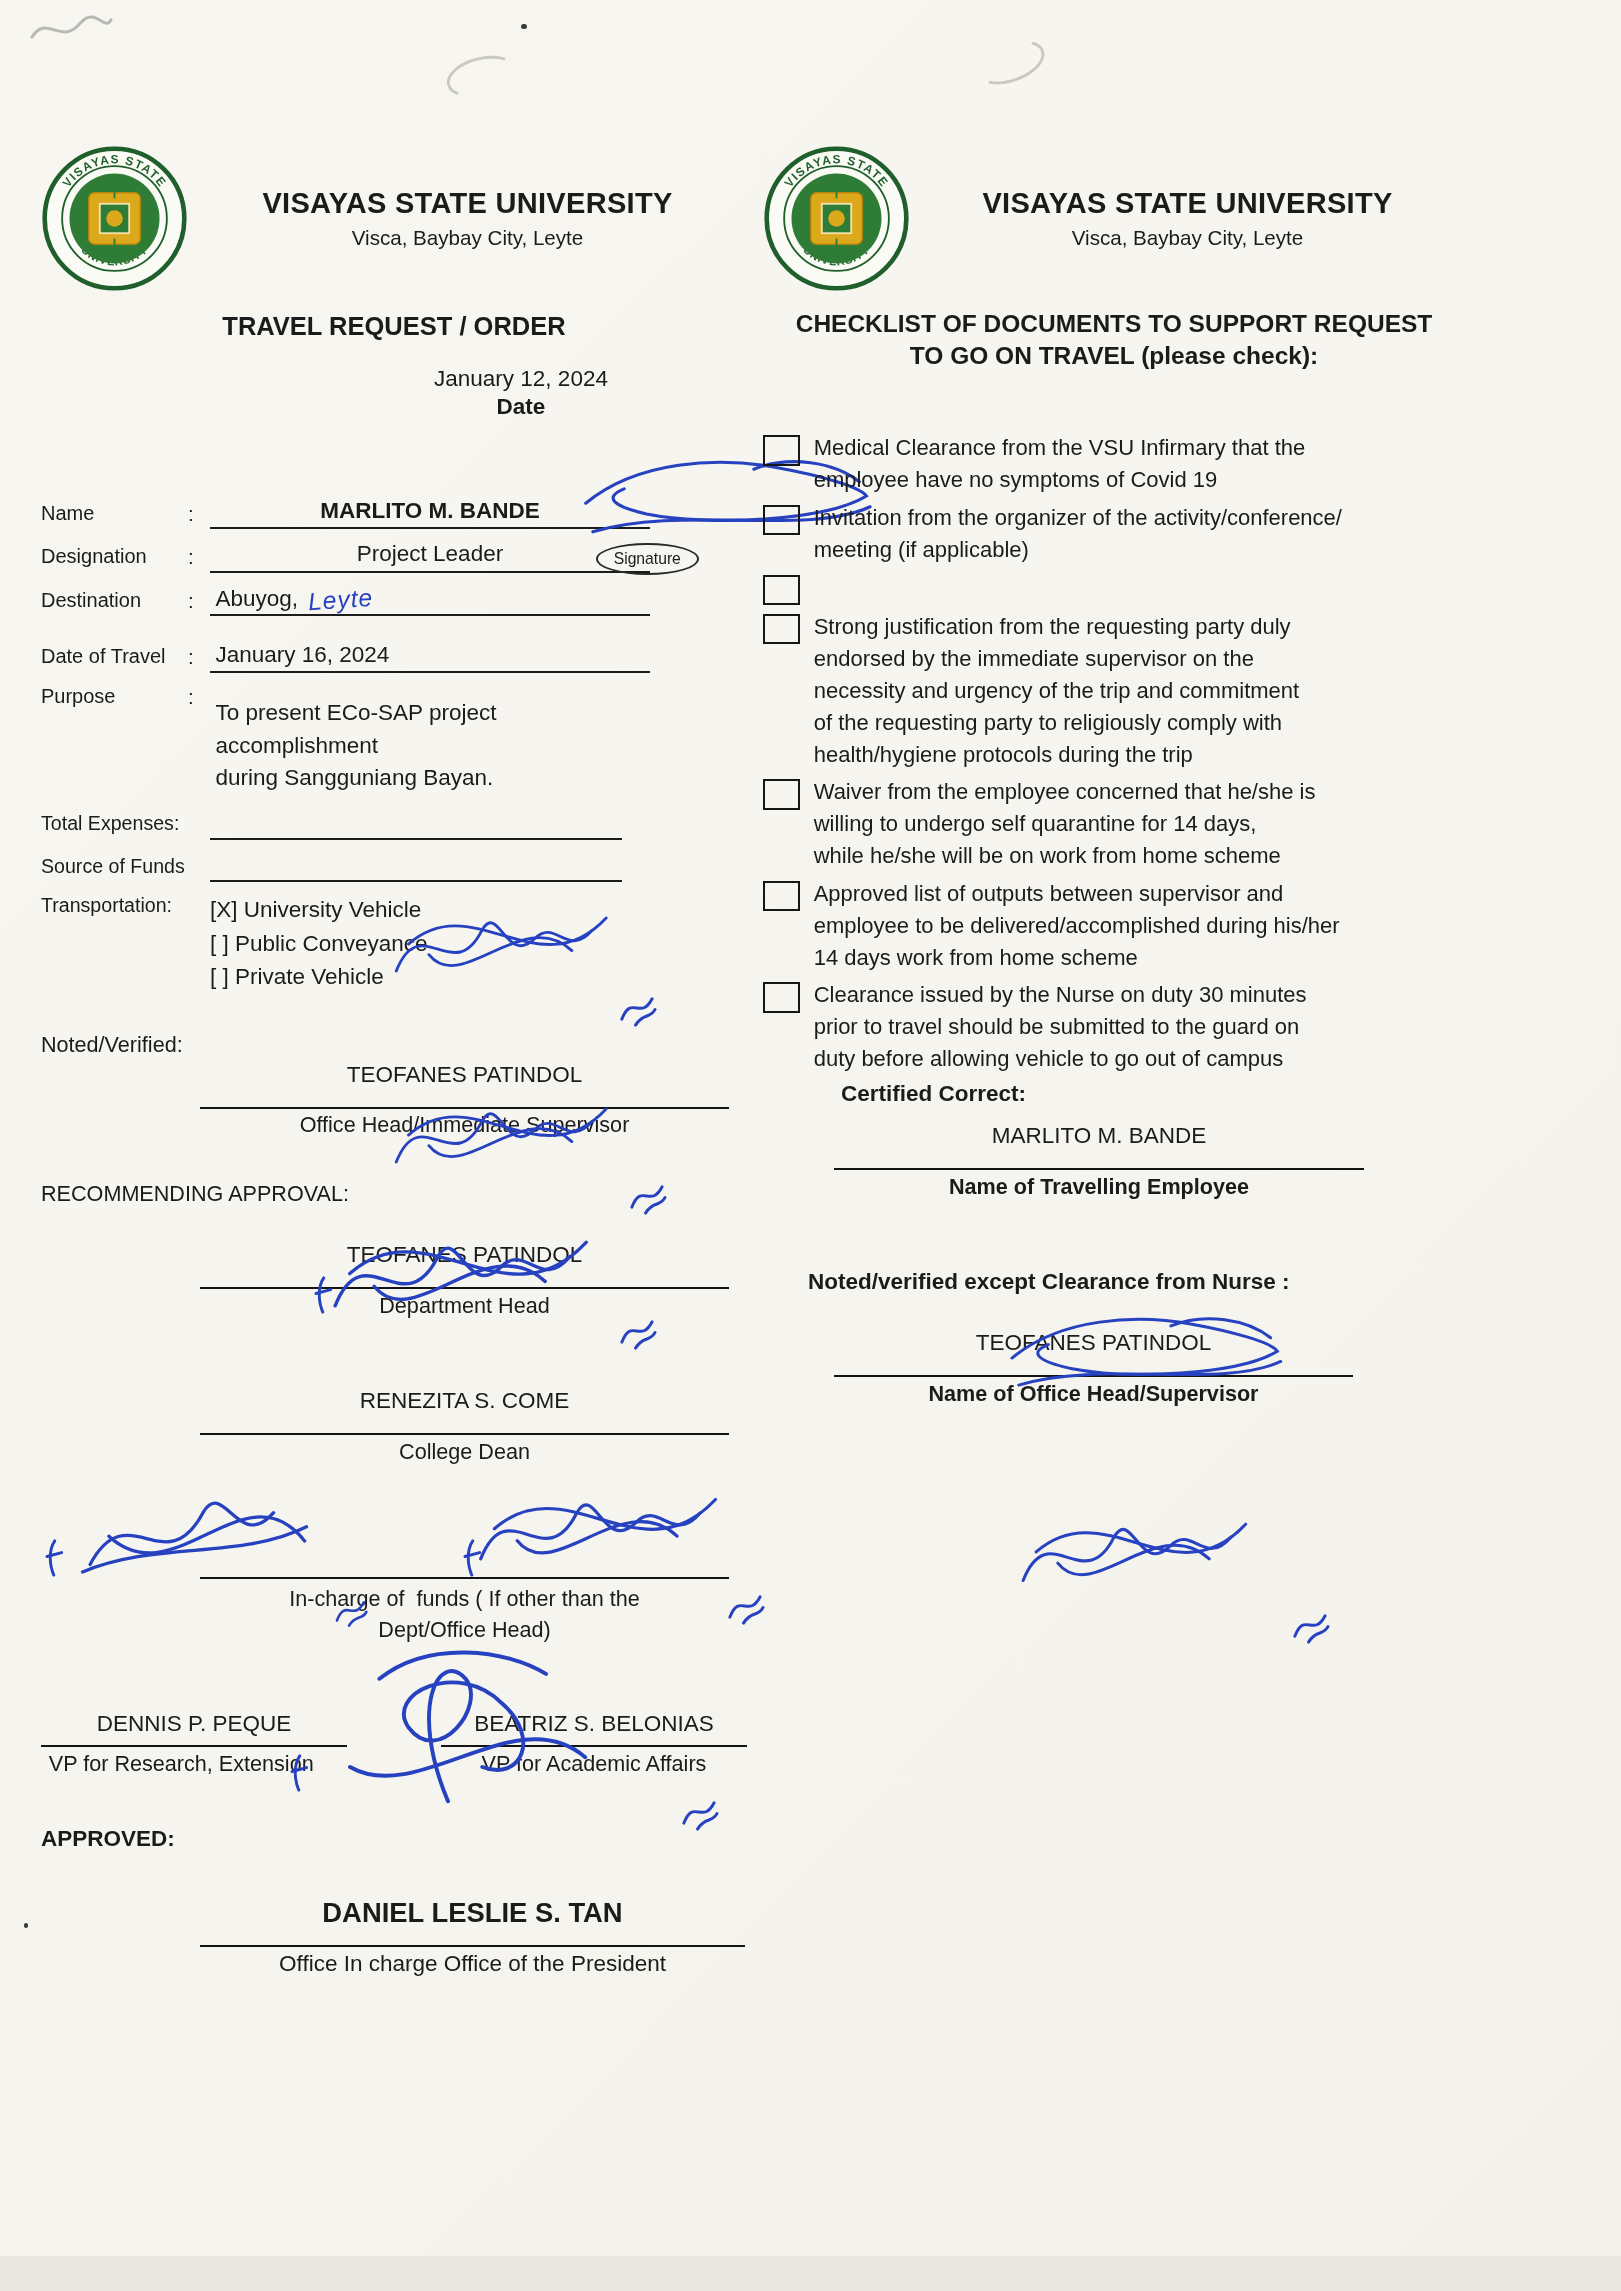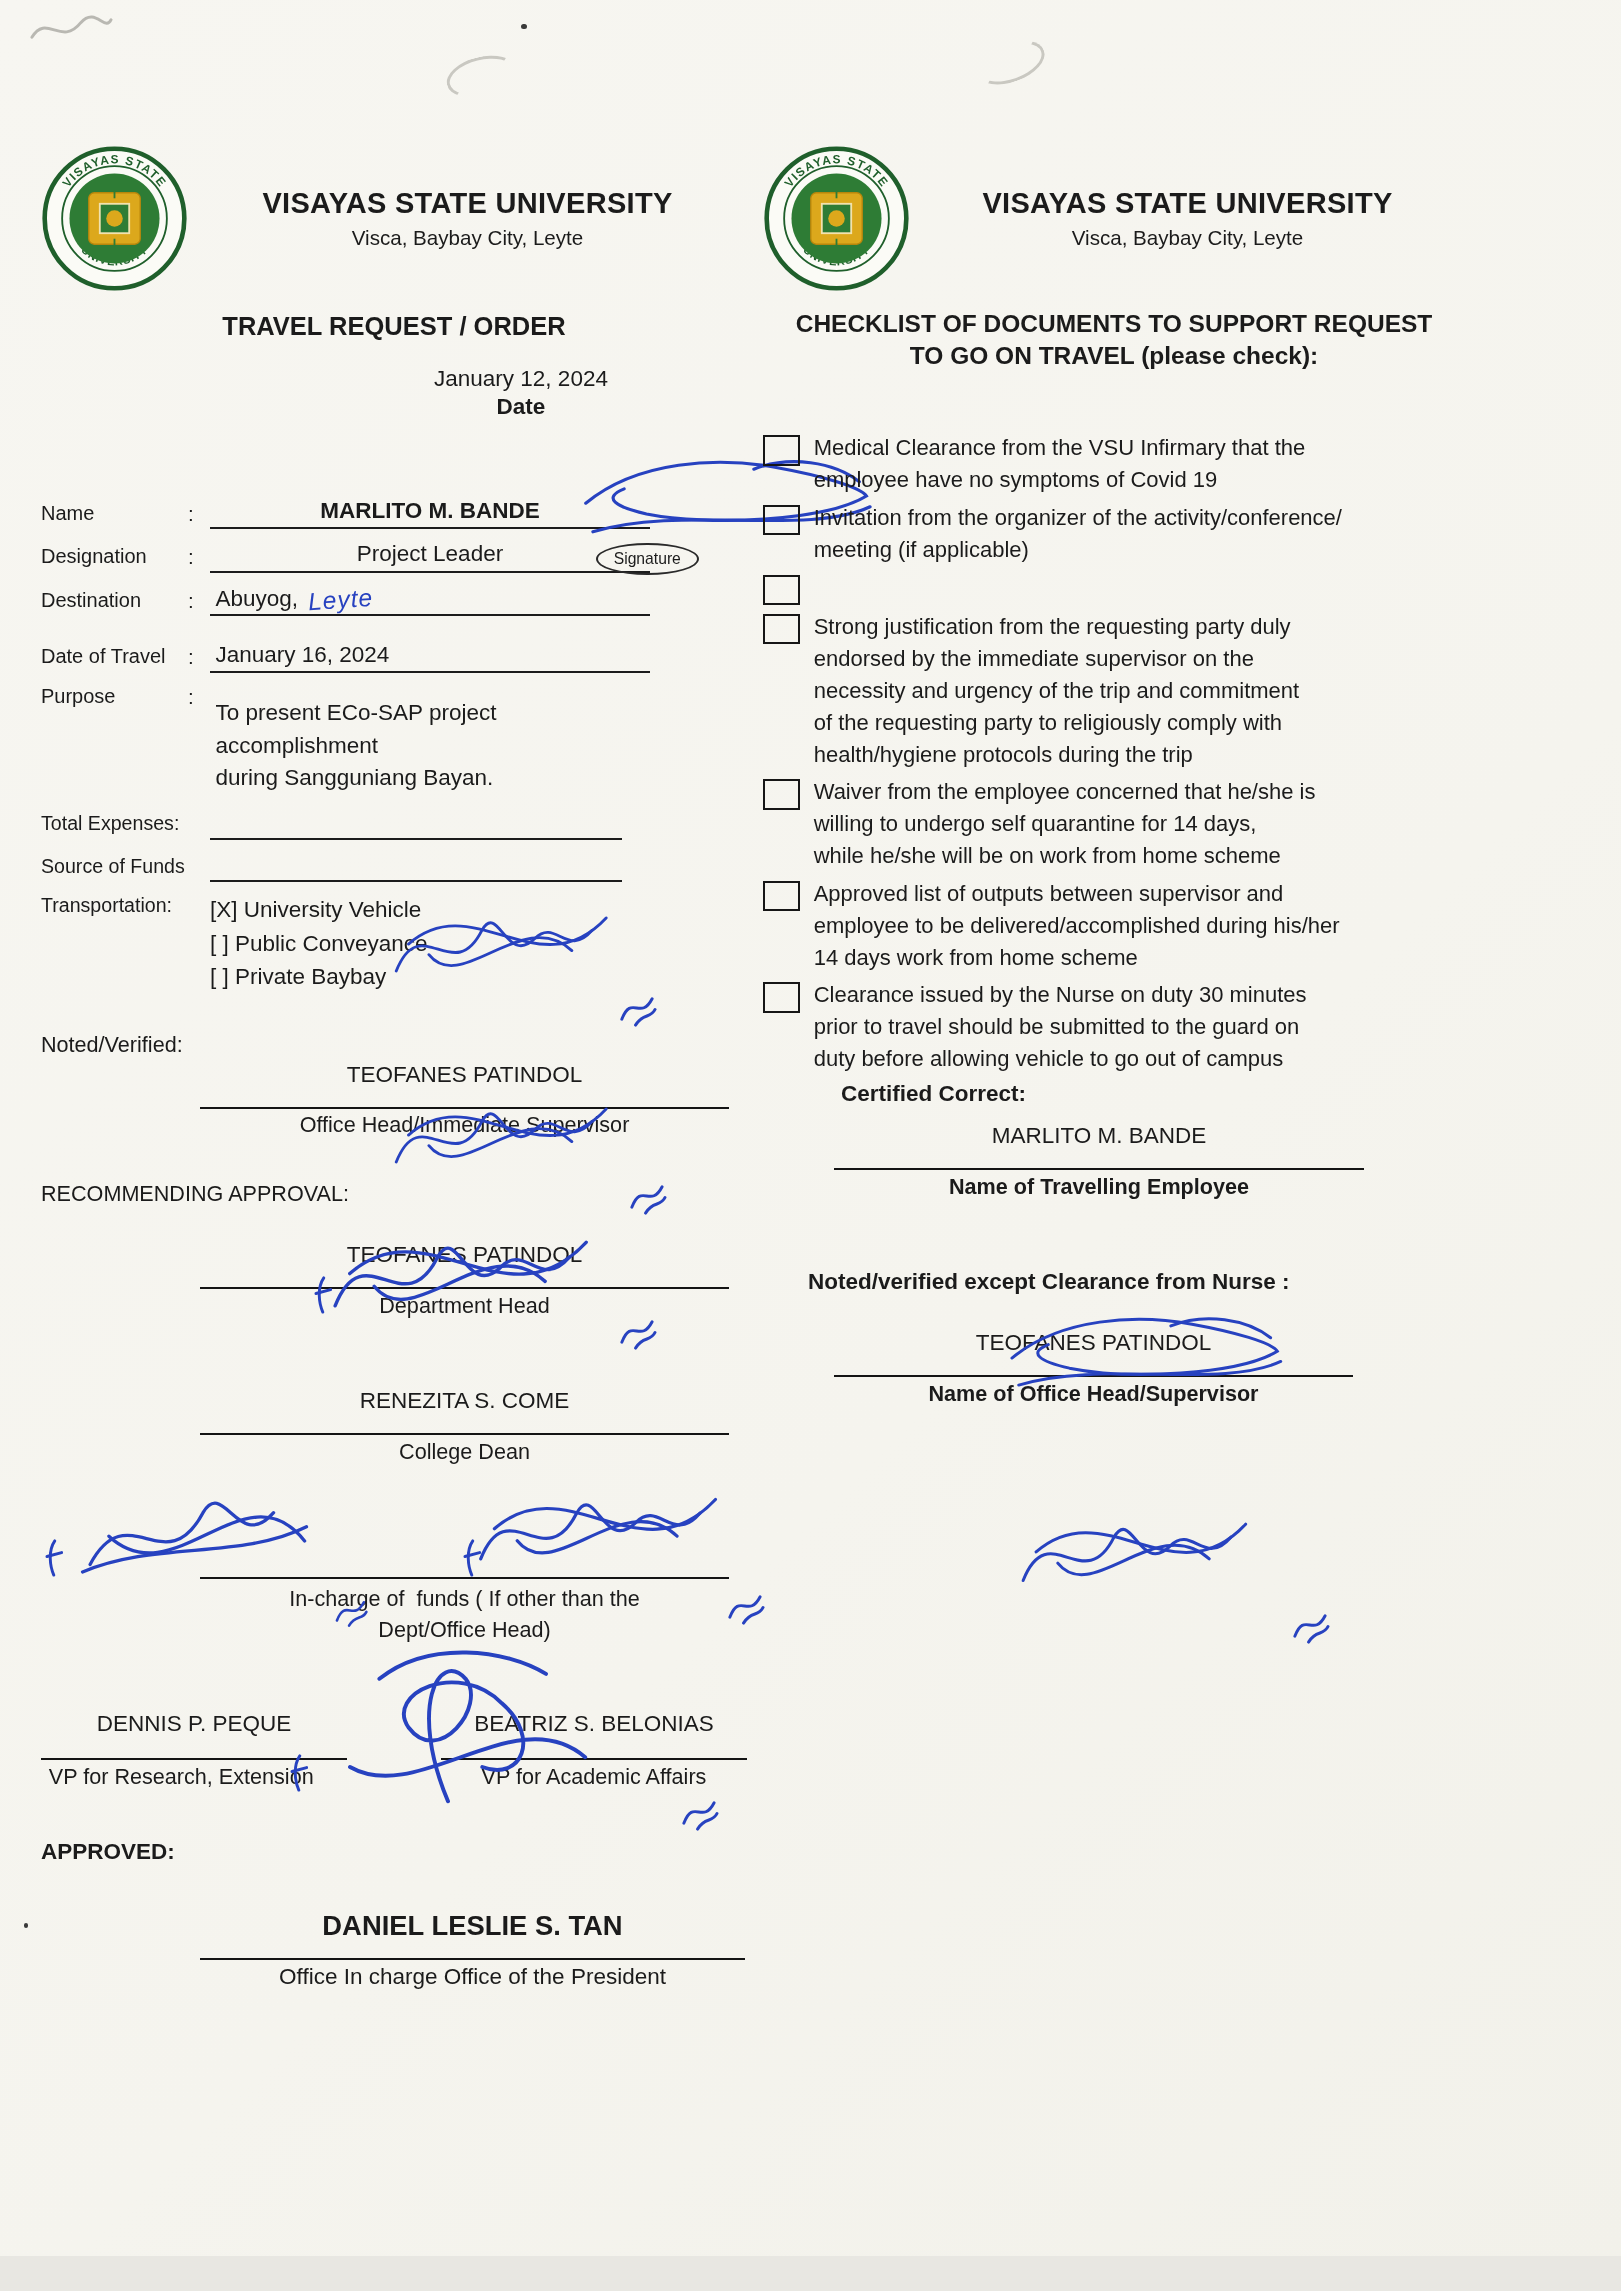--- a/index.html
+++ b/index.html
@@ -43,21 +43,21 @@
   .section-label{font-size:21.6px;}
   .sigblock{position:relative;margin-left:159px;width:529px;text-align:center;}
   .sigblock .line{border-bottom:2px solid #141414;font-size:22.5px;padding-bottom:16px;min-height:29px;}
   .sigblock .line.thick{border-bottom-width:2.9px;}
   .sigblock .caption{font-size:21.6px;margin-top:3.9px;}
   .cap-bold{font-weight:bold;}
   .empty-line{min-height:25.5px;}
 
   .vp-row{display:flex;justify-content:space-between;margin-top:65px;}
   .vp-block{width:306px;text-align:center;position:relative;}
-  .vp-block .line{border-bottom:2px solid #141414;font-size:22.5px;padding-bottom:18px;min-height:29px;}
+  .vp-block .line{border-bottom:2px solid #141414;font-size:22.5px;padding-bottom:5px;min-height:29px;}
   .vp-block .caption{font-size:21.6px;margin-top:3.9px;text-align:left;padding-left:7.8px;}
   .vp-block.right .caption{text-align:center;padding-left:0;}
 
   .chk-title{text-align:center;font-weight:bold;font-size:24.5px;margin-top:15.7px;white-space:pre-wrap;line-height:1.3;}
   .chk-list{margin-top:61px;}
   .chk-item{display:flex;margin-bottom:5.9px;}
   .chk-box{width:33px;height:26.5px;border:2.9px solid #161616;flex:0 0 33px;margin-top:2.9px;margin-right:13.7px;background:transparent;}
   .chk-text{font-size:22px;line-height:1.45;white-space:pre-wrap;width:608px;}
 
   .cert-label{font-weight:bold;font-size:22.5px;margin-left:78px;}
@@ -212,21 +212,21 @@
       <div class="frow">
         <div class="wide-label">Source of Funds</div>
         <div class="fill-line"></div>
       </div>
 
       <div class="frow" style="align-items:flex-start">
         <div class="wide-label">Transportation:</div>
         <div>
           <div class="transport">[X] University Vehicle</div>
           <div class="transport">[ ] Public Conveyance</div>
-          <div class="transport">[ ] Private Baybay</div>
+          <div class="transport">[ ] Private Vehicle</div>
         </div>
       </div>
     </div>
 
     <div class="section-label" style="margin-top:37px">Noted/Verified:</div>
     <div class="sigblock" style="margin-top:3.9px">
       <div class="line"><span>TEOFANES PATINDOL</span></div>
       <div class="caption">Office Head/Immediate Supervisor</div>
     </div>
 

